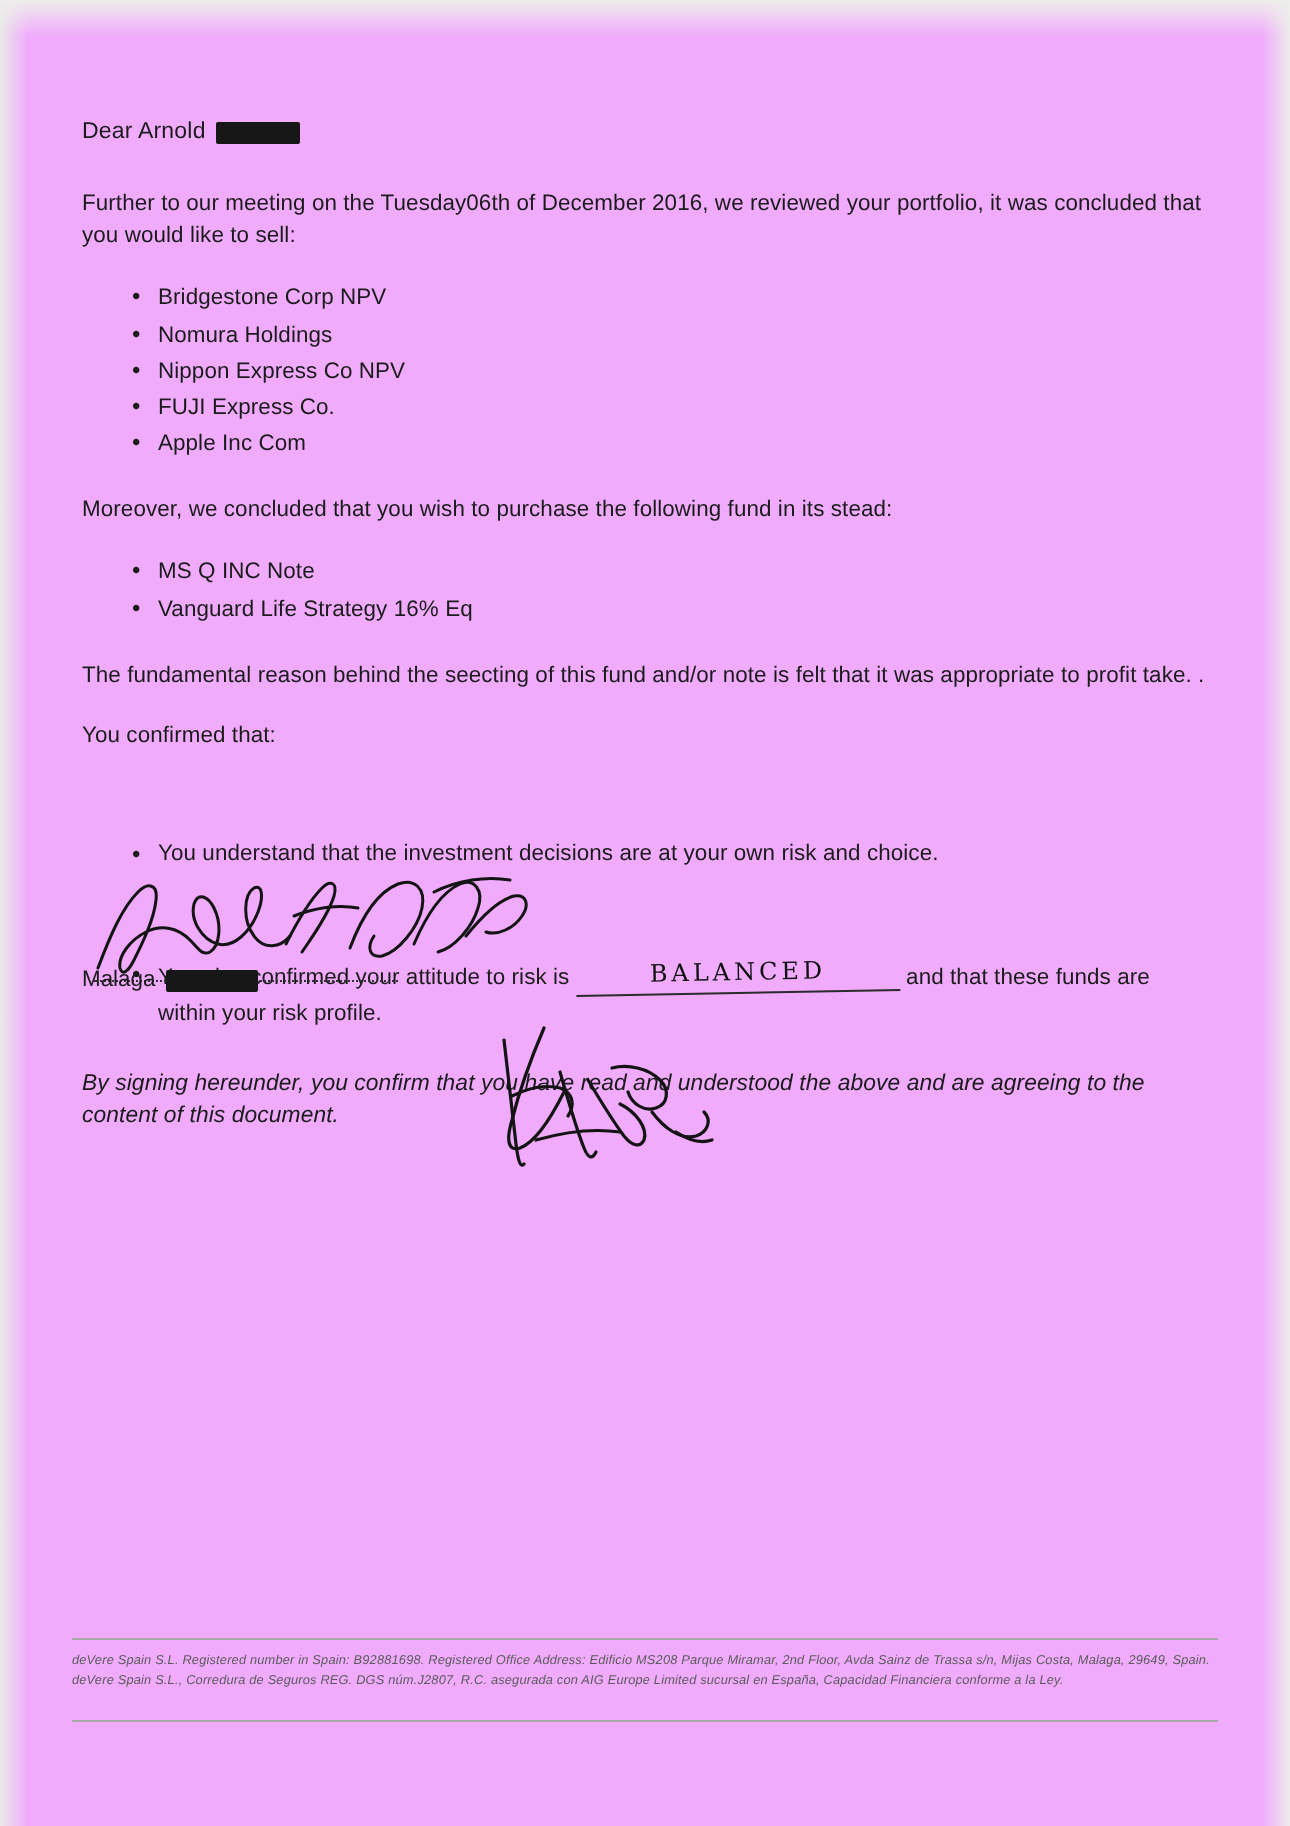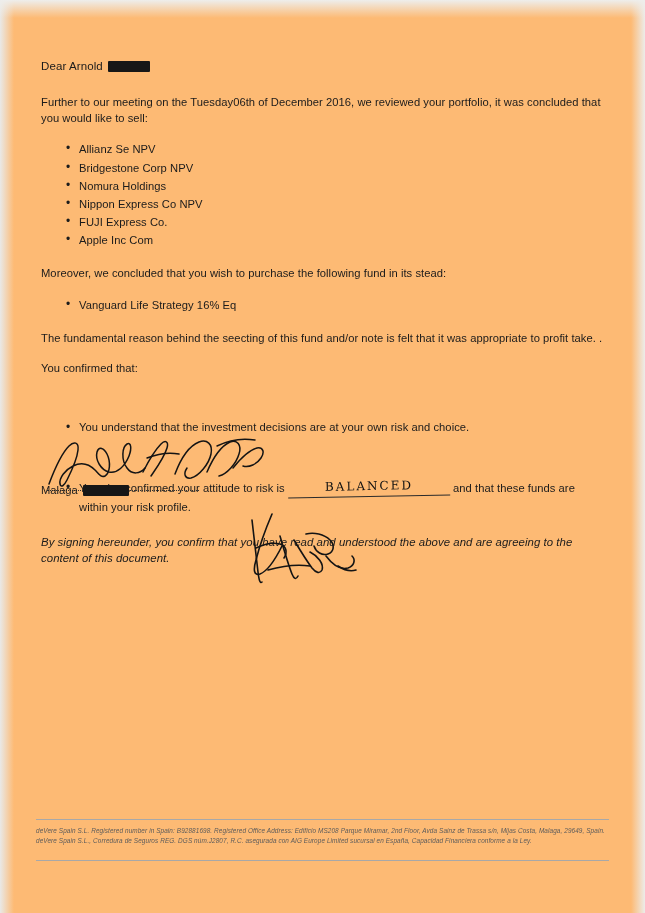--- a/index.html
+++ b/index.html
@@ -11,21 +11,21 @@
     width: 645px;
     height: 913px;
     position: relative;
     font-family: "Liberation Sans", sans-serif;
     color: #1b1b1b;
     overflow: hidden;
   }
   .page {
     position: absolute;
     inset: 0;
-    background: #fdba74;
+    background: #f0abfc;
   }
   
   .scan-edge-left {
     position: absolute;
     left: 0; top: 0; bottom: 0; width: 14px;
     background: linear-gradient(to right, #e9e9e7, rgba(255,255,255,0));
   }
   .scan-edge-right {
     position: absolute;
     right: 0; top: 0; bottom: 0; width: 14px;
@@ -203,31 +203,31 @@
   <div class="content">
 
     <div class="salutation">
       <span>Dear Arnold</span>
       <span class="redaction redact-1"></span>
     </div>
 
     <p class="body-text">Further to our meeting on the Tuesday06th of December 2016, we reviewed your portfolio, it was concluded that you would like to sell:</p>
 
     <ul class="fund-list">
-      <li>Allianz Se NPV</li>
       <li>Bridgestone Corp NPV</li>
       <li>Nomura Holdings</li>
       <li>Nippon Express Co NPV</li>
       <li>FUJI Express Co.</li>
       <li>Apple Inc Com</li>
     </ul>
 
     <p class="body-text">Moreover, we concluded that you wish to purchase the following fund in its stead:</p>
 
     <ul class="fund-list">
+      <li>MS Q INC Note</li>
       <li>Vanguard Life Strategy 16% Eq</li>
     </ul>
 
     <p class="body-text">The fundamental reason behind the seecting of this fund and/or note is  felt that it was appropriate to profit take. .</p>
 
     <p class="body-text confirm-intro">You confirmed that:</p>
 
     <ul class="confirm-list">
       <li>You understand that the investment decisions are at your own risk and choice.</li>
       <li>

